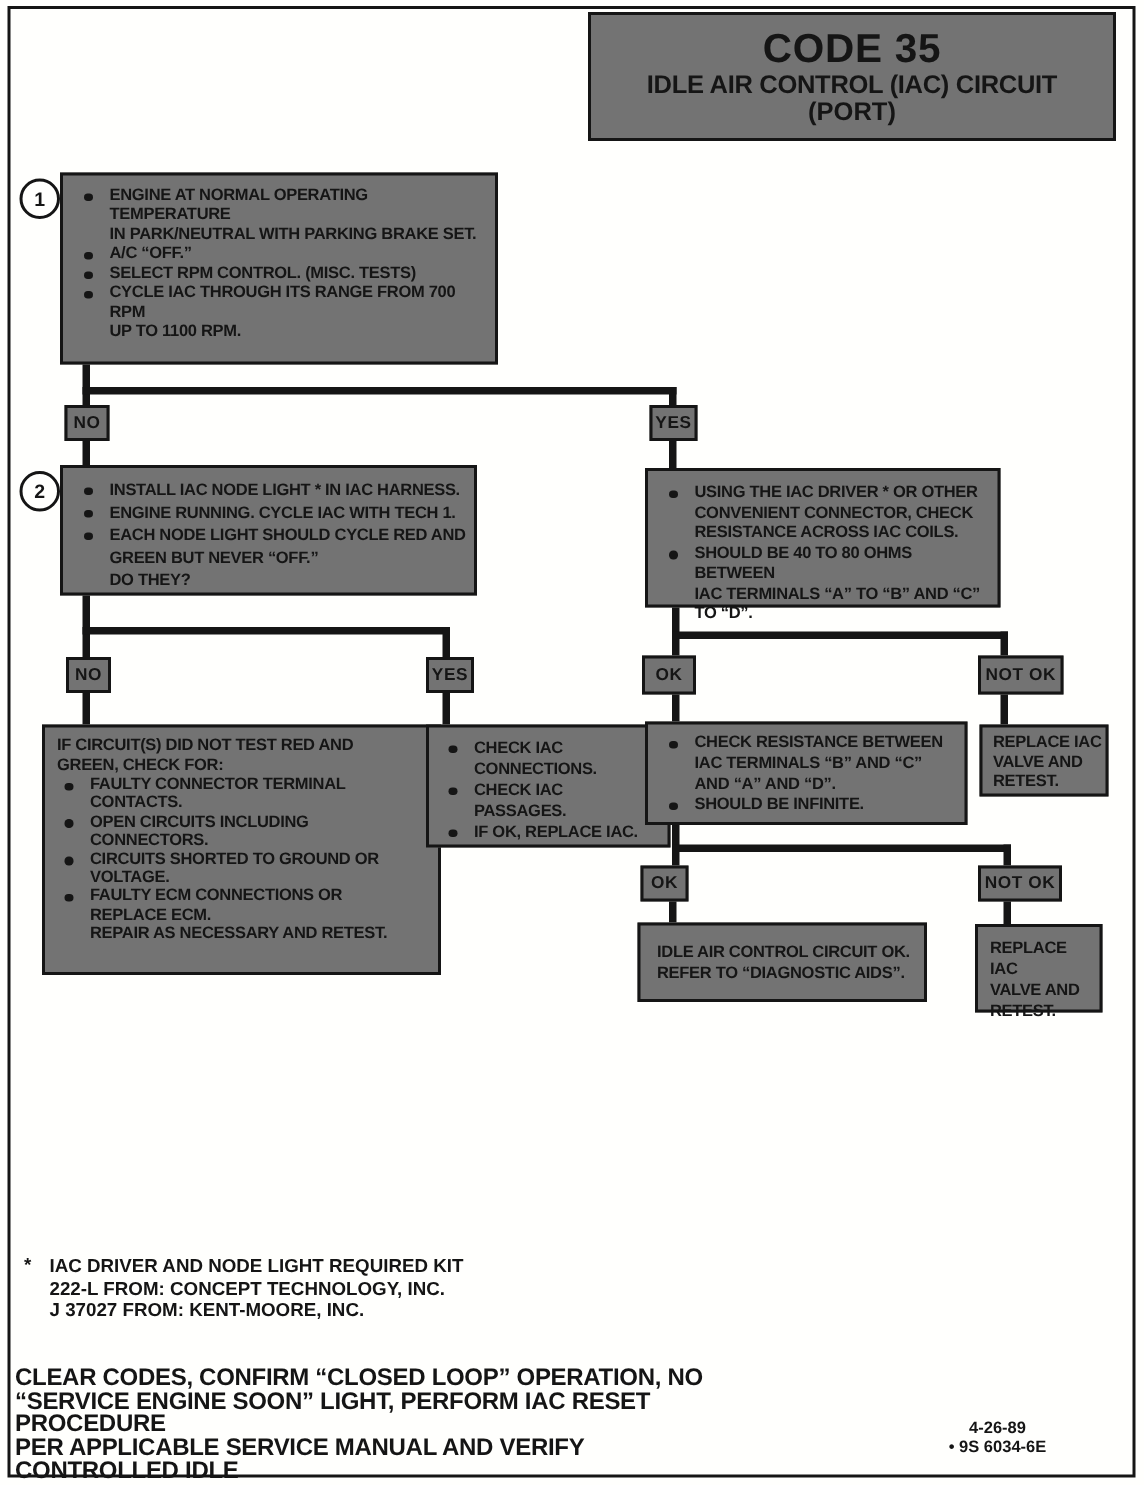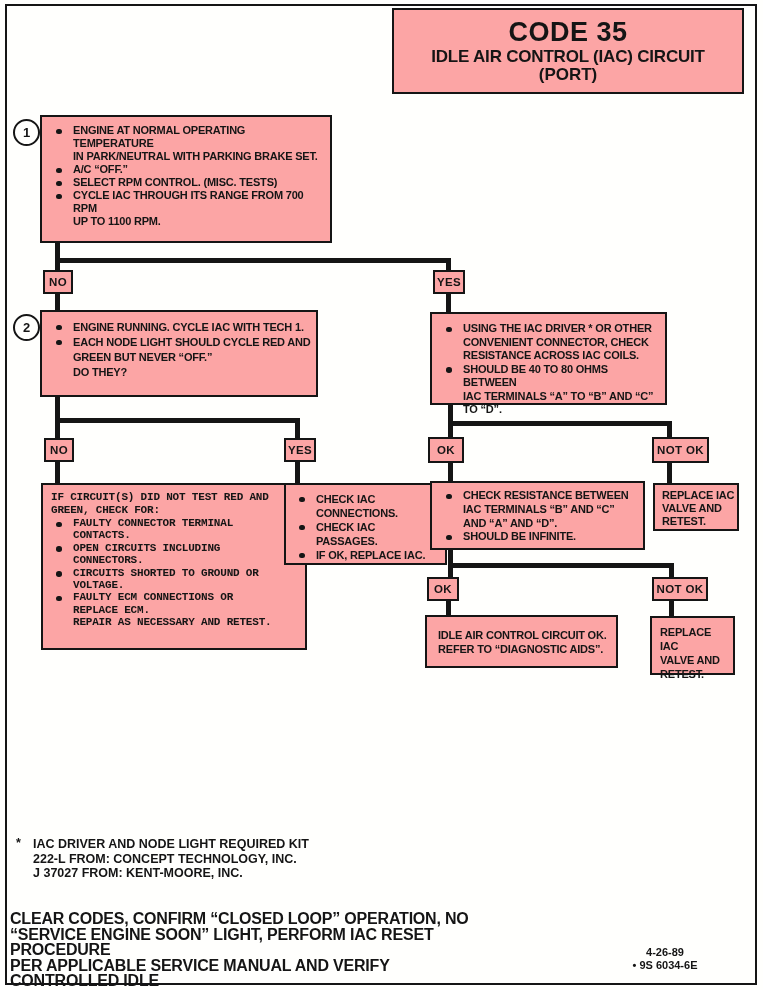--- a/index.html
+++ b/index.html
@@ -7,21 +7,21 @@
     position:relative;width:763px;height:990px;background:#fffffd;
     font-family:"Liberation Sans",sans-serif;font-weight:bold;color:#151515;
     overflow:hidden;
   }
   .page-border{
     position:absolute;left:5px;top:4px;width:752px;height:981px;
     border:2.5px solid #151515;box-sizing:border-box;
   }
   .box{
     position:absolute;box-sizing:border-box;border:2.5px solid #151515;
-    background:#fca5a5;
+    background:#737373;
   }
   .txt{font-size:11px;line-height:13px;letter-spacing:-0.2px;}
   .line{position:absolute;background:#151515;}
   .circle{
     position:absolute;box-sizing:border-box;width:27px;height:27px;
     border:2px solid #151515;border-radius:50%;background:#fffffd;
     display:flex;align-items:center;justify-content:center;font-size:13px;
   }
   .lbl{
     display:flex;align-items:center;justify-content:center;
@@ -38,21 +38,21 @@
   .title-box{left:392px;top:8px;width:352px;height:86px;text-align:center;}
   .title-code{font-size:27px;line-height:30px;margin-top:7px;letter-spacing:0.5px;}
   .title-main{font-size:17px;line-height:19px;letter-spacing:-0.2px;}
   .title-sub{font-size:17px;line-height:18px;}
   .step1-box{left:40px;top:115px;width:292px;height:128px;padding:7px 4px 0 9px;}
   .step1-box li{line-height:13px;}
   .step2-box{left:40px;top:310px;width:278px;height:87px;padding:8px 4px 0 9px;}
   .step2-box li{line-height:15px;}
   .driver-box{left:430px;top:312px;width:237px;height:93px;padding:8px 3px 0 9px;}
   .driver-box li{line-height:13.5px;}
-  .fault-box{left:41px;top:483px;width:266px;height:167px;padding:6px 3px 0 8px;font-family:Liberation Mono, monospace;}
+  .fault-box{left:28px;top:483px;width:266px;height:167px;padding:6px 3px 0 8px;}
   .fault-box .txt,.fault-box li{line-height:12.4px;}
   .inspect-box{left:284px;top:483px;width:163px;height:82px;padding:7px 2px 0 8px;}
   .inspect-box li{line-height:14px;}
   .resist-box{left:430px;top:481px;width:215px;height:69px;padding:6px 3px 0 9px;}
   .resist-box li{line-height:13.8px;}
   .replace1-box{left:653px;top:483px;width:86px;height:48px;padding:4px 2px 0 7px;}
   .replace1-box .txt{line-height:13.2px;}
   .ok-result-box{left:425px;top:615px;width:193px;height:53px;padding:11px 3px 0 11px;}
   .ok-result-box .txt{line-height:14px;}
   .replace2-box{left:650px;top:616px;width:85px;height:59px;padding:7px 2px 0 8px;}
@@ -103,20 +103,21 @@
   <div class="box lbl" style="left:433px;top:270px;width:32px;height:24px;">YES</div>
 
   <div class="line" style="left:55px;top:294px;width:5px;height:16px;"></div>
   <div class="line" style="left:446px;top:294px;width:5px;height:18px;"></div>
 
   <div class="circle" style="left:13px;top:314px;">
     <span>2</span>
   </div>
   <div class="box step2-box txt">
     <ul class="blt">
+      <li>INSTALL IAC NODE LIGHT * IN IAC HARNESS.</li>
       <li>ENGINE RUNNING.  CYCLE IAC WITH TECH 1.</li>
       <li>EACH NODE LIGHT SHOULD CYCLE RED AND
 GREEN BUT NEVER “OFF.”
 DO THEY?</li>
     </ul>
   </div>
 
   <div class="box driver-box txt">
     <ul class="blt">
       <li>USING THE IAC DRIVER * OR OTHER

